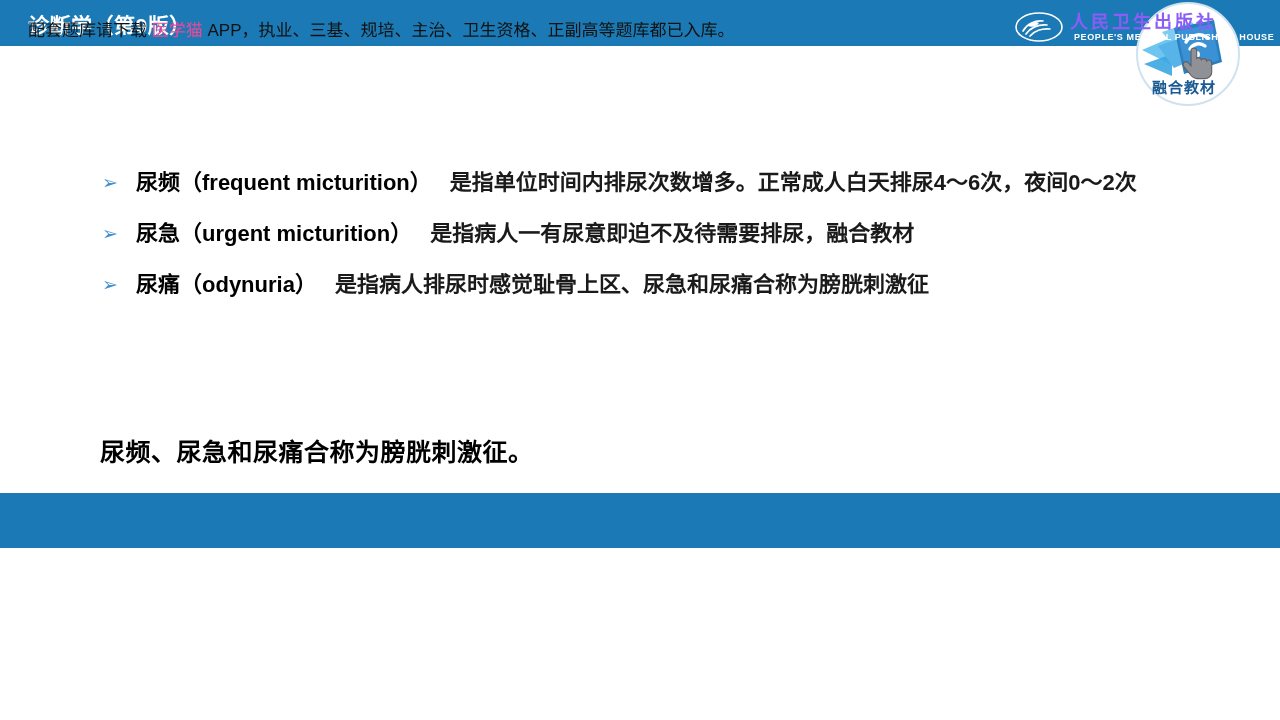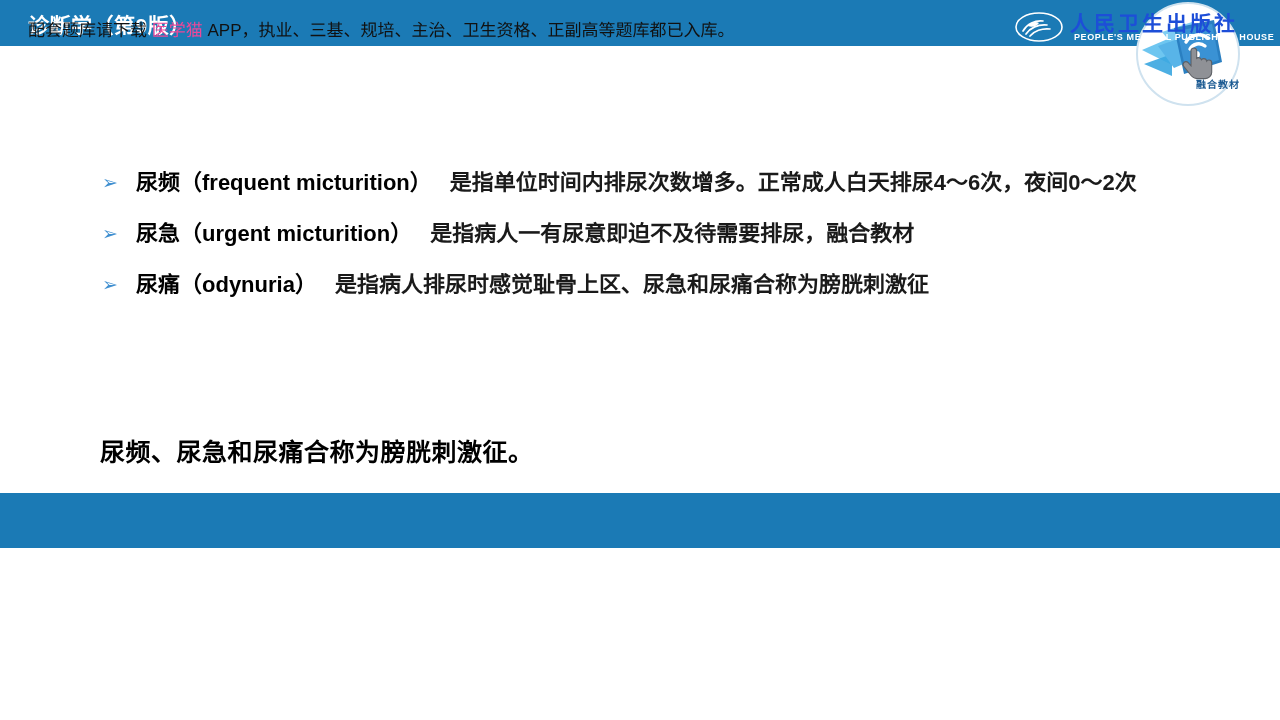--- a/index.html
+++ b/index.html
@@ -62,25 +62,25 @@
     border: 2px solid #cfe2ef;
     box-sizing: border-box;
   }
   .badge-svg {
     position: absolute;
     left: 0;
     top: 0;
   }
   .badge-label {
     position: absolute;
-    left: 0;
+    left: 16px;
     top: 74px;
     width: 104px;
-    text-align: right;
-    font-size: 10px;
+    text-align: left;
+    font-size: 15px;
     font-weight: bold;
     color: #1b5a92;
     letter-spacing: 1px;
   }
 
   
   .content {
     position: absolute;
     left: 0;
     top: 160px;
@@ -162,23 +162,23 @@
     position: absolute;
     right: 16px;
     top: 8px;
     width: 250px;
     height: 40px;
   }
   .pub-name {
     position: absolute;
     left: 56px;
     top: -1px;
-    font-size: 21px;
-    font-weight: bold;
-    color: #1d4ed8;
+    font-size: 18px;
+    font-weight: bold;
+    color: #8b5cf6;
     letter-spacing: 3px;
     white-space: nowrap;
   }
   .pub-sub {
     position: absolute;
     left: 60px;
     top: 24px;
     font-size: 9px;
     font-weight: bold;
     color: #ffffff;

